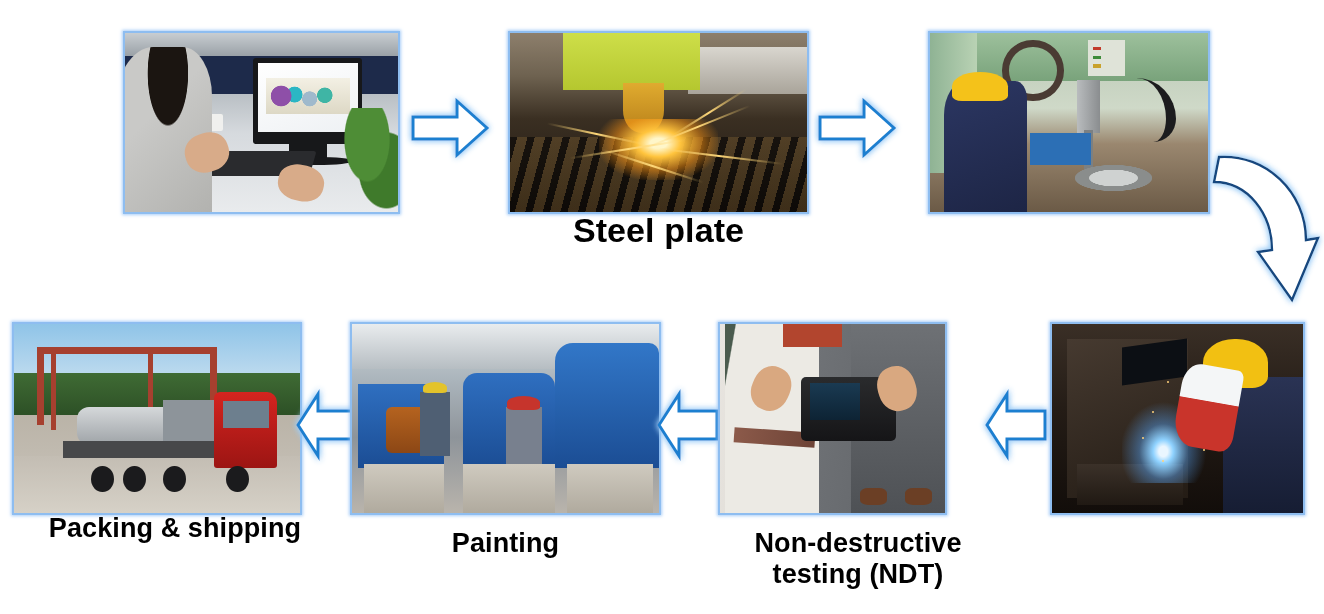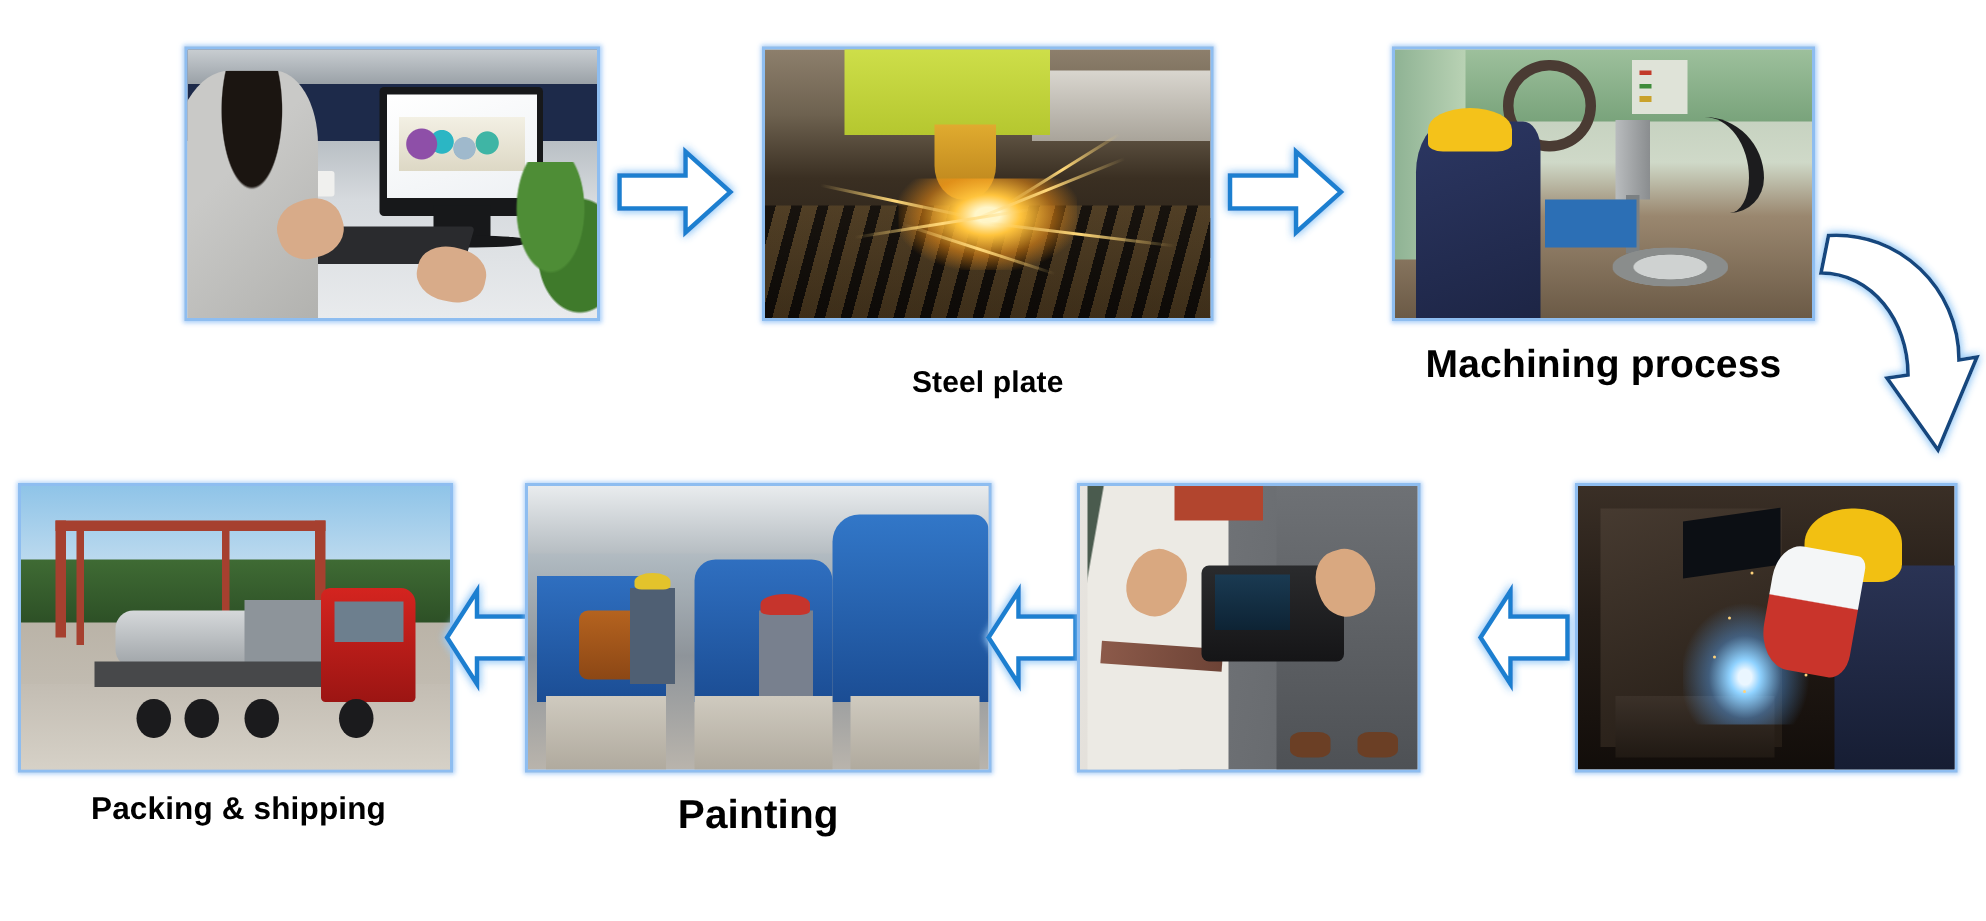--- a/index.html
+++ b/index.html
@@ -205,21 +205,21 @@
         <div class="bright"></div>
         <div class="sp" style="left:12%;top:56%;width:34%;transform:rotate(12deg);"></div>
         <div class="sp" style="left:20%;top:64%;width:40%;transform:rotate(-9deg);"></div>
         <div class="sp" style="left:44%;top:52%;width:38%;transform:rotate(-22deg);"></div>
         <div class="sp" style="left:48%;top:68%;width:44%;transform:rotate(7deg);"></div>
         <div class="sp" style="left:30%;top:74%;width:36%;transform:rotate(18deg);"></div>
         <div class="sp" style="left:52%;top:44%;width:30%;transform:rotate(-32deg);"></div>
       </div>
     </div>
   </div>
-  <div class="caption" style="left:508px;top:244px;width:301px;font-size:20px;">Steel plate</div>
+  <div class="caption" style="left:508px;top:211px;width:301px;font-size:34px;">Steel plate</div>
 
   <div class="arrow node" style="left:818px;top:98px;">
     <svg width="78" height="60" viewBox="0 0 78 60">
       <polygon class="shape" points="2,19 46,19 46,3 76,30 46,57 46,41 2,41"></polygon>
     </svg>
   </div>
 
   <div class="card" style="left:928px;top:31px;width:282px;height:183px;">
     <div class="photo">
       <div class="scene s-mach">
@@ -234,21 +234,20 @@
         <div class="spindle"></div>
         <div class="bit"></div>
         <div class="hose"></div>
         <div class="blue"></div>
         <div class="ring"></div>
         <div class="worker"></div>
         <div class="helmet"></div>
       </div>
     </div>
   </div>
-  <div class="caption" style="left:910px;top:228px;width:318px;font-size:26px;">Machining process</div>
 
   <div class="arrow curve node" style="left:1206px;top:134px;">
     <svg width="118" height="176" viewBox="0 0 118 176">
       <path class="shape" d="M 13,23
            C 60,20 100,58 100,106
            L 112,104
            L 86,166
            L 52,118
            L 66,116
            C 66,80 42,48 8,48
@@ -269,21 +268,21 @@
         <div class="bed"></div>
         <div class="cab"></div>
         <div class="glass"></div>
         <div class="w" style="left:27%"></div>
         <div class="w" style="left:38%"></div>
         <div class="w" style="left:52%"></div>
         <div class="w" style="left:74%"></div>
       </div>
     </div>
   </div>
-  <div class="caption" style="left:0px;top:528px;width:318px;font-size:21px;">Packing &amp; shipping</div>
+  <div class="caption" style="left:0px;top:513px;width:318px;font-size:27px;padding-left:16px;">Packing &amp; shipping</div>
 
   <div class="arrow node" style="left:296px;top:389px;">
     <svg width="62" height="72" viewBox="0 0 62 72">
       <polygon class="shape" points="60,22 22,22 22,5 2,36 22,67 22,50 60,50"></polygon>
     </svg>
   </div>
 
   <div class="card" style="left:350px;top:322px;width:311px;height:193px;">
     <div class="photo">
       <div class="scene s-paint">
@@ -321,20 +320,22 @@
         <div class="weld"></div>
         <div class="device"></div>
         <div class="dscreen"></div>
         <div class="harm" style="left:14%;top:22%;transform:rotate(24deg);"></div>
         <div class="harm" style="left:70%;top:22%;transform:rotate(-18deg);"></div>
         <div class="shoe" style="left:62%"></div>
         <div class="shoe" style="left:82%"></div>
       </div>
     </div>
   </div>
+  <div class="caption" style="left:713px;top:528px;width:290px;font-size:27px;">Non-destructive
+testing (NDT)</div>
 
   <div class="arrow node" style="left:985px;top:389px;">
     <svg width="62" height="72" viewBox="0 0 62 72">
       <polygon class="shape" points="60,22 22,22 22,5 2,36 22,67 22,50 60,50"></polygon>
     </svg>
   </div>
 
   <div class="card" style="left:1050px;top:322px;width:255px;height:193px;">
     <div class="photo">
       <div class="scene s-weld">

